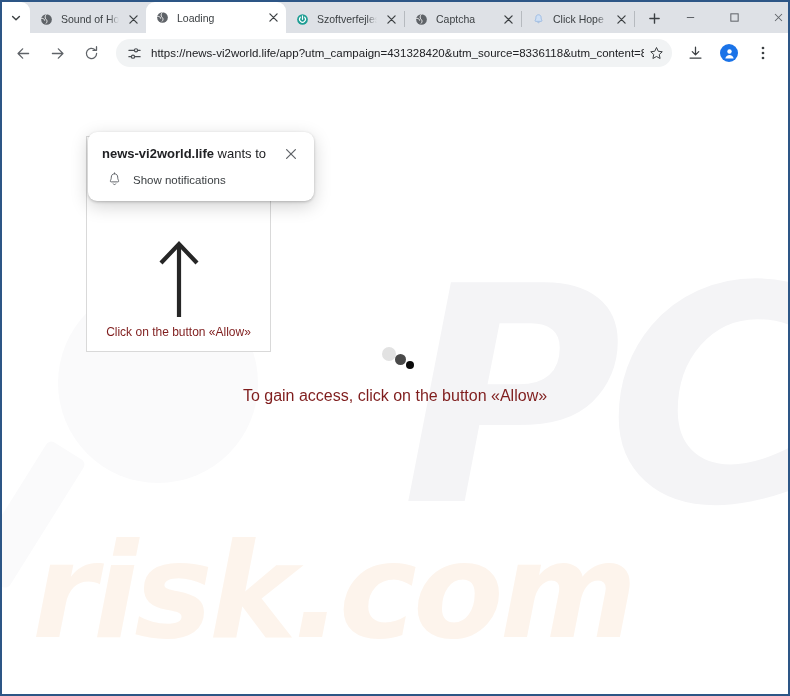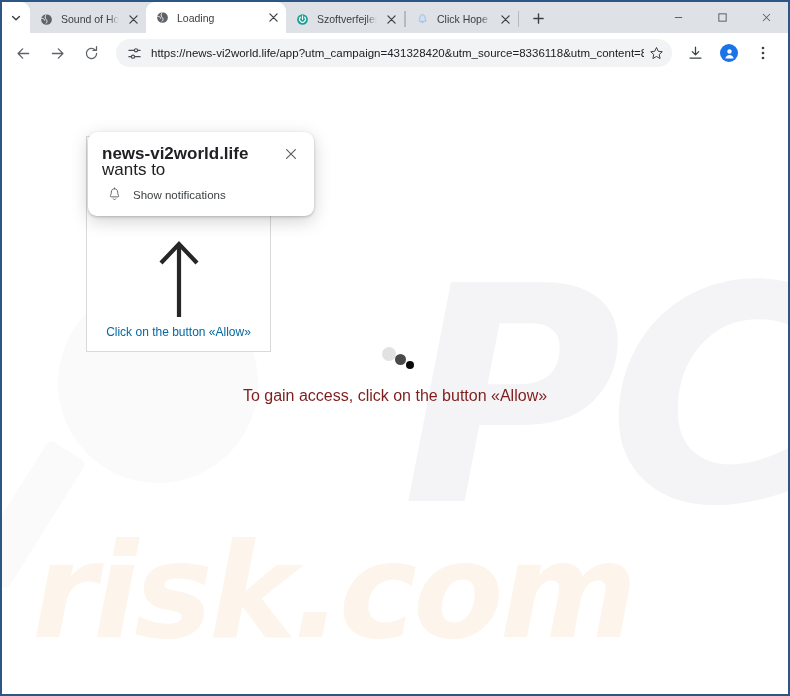--- a/index.html
+++ b/index.html
@@ -266,21 +266,21 @@
     top: 102px;
     transform: translateX(-50%);
   }
   .hint-text {
     position: absolute;
     left: 0;
     right: 0;
     top: 188px;
     text-align: center;
     font-size: 12px;
-    color: #0369a1;
+    color: #7f1d1d;
     font-family: "Liberation Sans", sans-serif;
   }
 
   
   .center-wrap {
     position: absolute;
     left: 0;
     right: 0;
     top: 270px;
     text-align: center;
@@ -329,21 +329,21 @@
     box-sizing: border-box;
     padding: 14px 14px 12px 14px;
     z-index: 20;
   }
   .perm-head {
     display: flex;
     align-items: flex-start;
   }
   .perm-title {
     flex: 1 1 auto;
-    font-size: 17px;
+    font-size: 13px;
     color: #202124;
     line-height: 16px;
     padding-right: 6px;
   }
   .perm-title b { font-weight: 700; }
   .perm-close {
     width: 18px;
     height: 18px;
     flex: 0 0 auto;
     display: flex;
@@ -449,20 +449,34 @@
       <span class="tab-title">Szoftverfejlesztés</span>
       <span class="tab-close">
         <svg width="9" height="9" viewBox="0 0 10 10">
             <path d="M1 1l8 8M9 1l-8 8" stroke="#3c4043" stroke-width="1.4" stroke-linecap="round"></path>
           </svg>
       </span>
     </div>
 
     <div class="tab-sep"></div>
 
+    <div class="tab inactive" style="width:116px">
+      <span class="favicon">
+        <svg width="13" height="13" viewBox="0 0 16 16">
+          <circle cx="8" cy="8" r="6.6" fill="#5f6368"></circle>
+          <path d="M8 1.6c-2 1.7-2.4 4.6-.4 6.3 1.6 1.4 1.2 3.6-.3 5 M1.7 6.8c2.2-.6 4 .8 4 2.6" fill="none" stroke="#ffffff" stroke-width="1.1"></path>
+        </svg>
+      </span>
+      <span class="tab-title">Captcha</span>
+      <span class="tab-close">
+        <svg width="9" height="9" viewBox="0 0 10 10">
+            <path d="M1 1l8 8M9 1l-8 8" stroke="#3c4043" stroke-width="1.4" stroke-linecap="round"></path>
+          </svg>
+      </span>
+    </div>
 
     <div class="tab-sep"></div>
 
     <div class="tab inactive" style="width:112px">
       <span class="favicon">
         <svg width="13" height="13" viewBox="0 0 16 16">
           <path d="M8 2.2c-2 0-3.2 1.4-3.2 3.3 0 2.6-1 3.2-1 4 0 .5.4.8 1 .8h6.4c.6 0 1-.3 1-.8 0-.8-1-1.4-1-4 0-1.9-1.2-3.3-3.2-3.3z" fill="#cfe0f5" stroke="#8ab0e0" stroke-width="0.9"></path>
           <path d="M6.7 11.1a1.4 1.4 0 0 0 2.6 0" fill="none" stroke="#8ab0e0" stroke-width="0.9"></path>
         </svg>
       </span>

